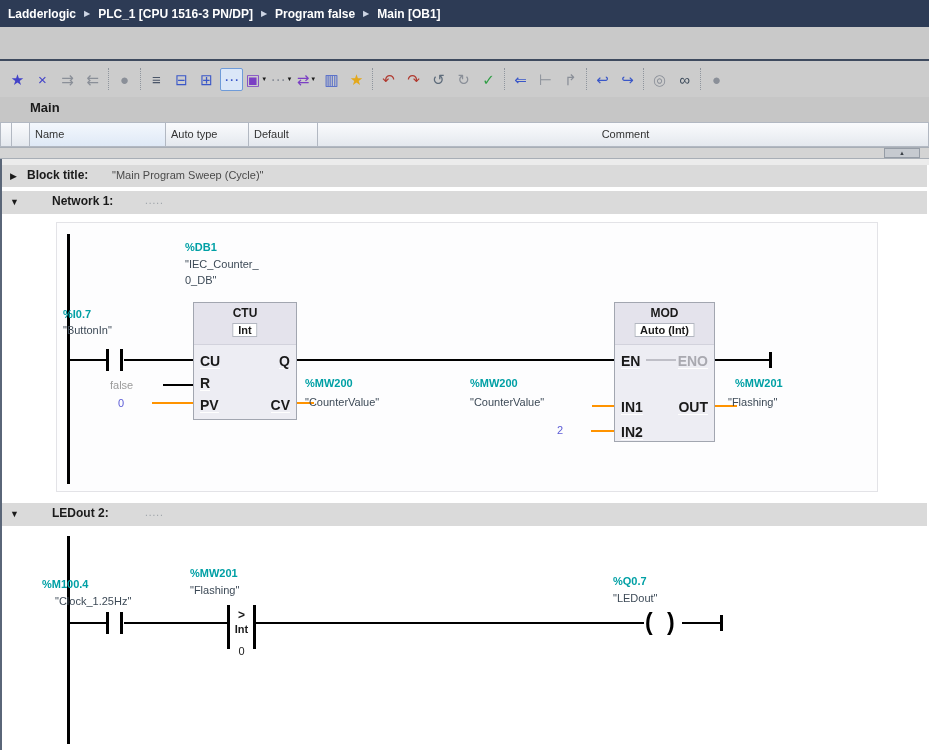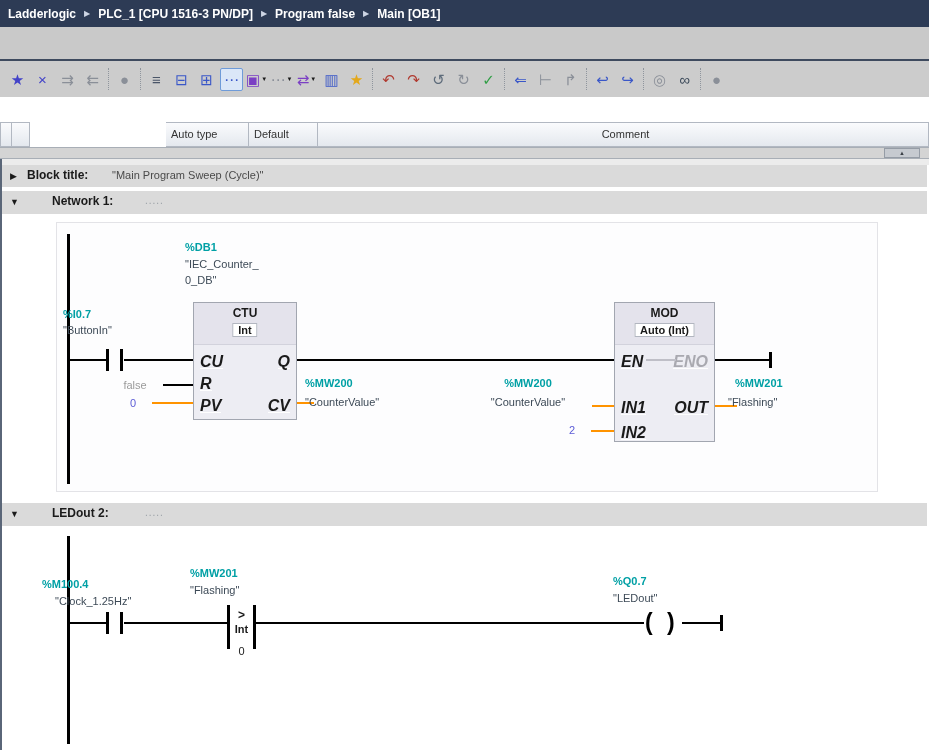--- a/index.html
+++ b/index.html
@@ -45,29 +45,29 @@
           border:1px solid #e3e3e7;background:#fdfdfe;}
   .wh{position:absolute;height:2px;background:#000;}
   .wh.o{background:#ff9300;}
   .wh.g{background:#bfbfc7;}
   .wv{position:absolute;width:3px;background:#000;}
   .fb{position:absolute;background:#ededf3;border:1px solid #a2a6b0;box-sizing:border-box;}
   .fbhdr{position:absolute;left:0;right:0;top:0;height:41px;background:#e4e3ec;border-bottom:1px solid #d2d2dc;}
   .fbtitle{position:absolute;top:3px;left:0;width:100%;text-align:center;font-size:12px;font-weight:bold;color:#1a1a1a;}
   .fbdt{position:absolute;top:20px;left:50%;transform:translateX(-50%);background:#fff;
         border:1px solid #b2b6c0;font-size:11px;font-weight:bold;color:#1a1a1a;padding:0 5px;white-space:nowrap;}
-  .pin{position:absolute;font-size:16px;font-weight:bold;color:#1a1a1a;line-height:13px;
-       border-bottom:1px solid rgba(255,255,255,.9);font-style:italic;}
+  .pin{position:absolute;font-size:14px;font-weight:bold;color:#1a1a1a;line-height:13px;
+       border-bottom:1px solid rgba(255,255,255,.9);}
   .pin.gray{color:#a9a9b0;}
   .lline{position:absolute;font-size:11px;line-height:14px;}
   .addr{color:#00a0a5;font-weight:bold;}
   .opn{color:#3d4a57;}
   .cval{color:#5c5cd6;}
   .gval{color:#9b9b9b;}
-  .ctr{text-align:left;} .rgt{text-align:center;}
+  .ctr{text-align:left;} .rgt{text-align:left;}
   .cmptxt{position:absolute;left:227px;width:29px;text-align:center;color:#1a1a1a;}
   .coilpar{position:absolute;top:608px;font-size:23px;font-weight:bold;color:#000;line-height:28px;}
 </style>
 </head>
 <body>
 
 <div class="page">
 
   <div class="breadcrumb">
       <span class="bc-item">Ladderlogic</span>
@@ -168,22 +168,26 @@
       </div>
       <div class="ticon">
         <span style="color: rgb(60, 74, 90);">∞</span>
       </div>
       <div class="tsep"></div>
       <div class="ticon">
         <span style="color: rgb(138, 143, 152);">●</span>
       </div>
     </div>
 
+  <div class="tabrow">
+    <span class="tabtitle">Main</span>
+  </div>
   <div class="hcell first" style="left:0;width:12px;"></div>
   <div class="hcell" style="left:12px;width:18px;"></div>
+  <div class="hcell name" style="left:30px;width:136px;">Name</div>
   <div class="hcell" style="left:166px;width:83px;">Auto type</div>
   <div class="hcell" style="left:249px;width:69px;">Default value</div>
   <div class="hcell" style="left:318px;width:611px;text-align:center;">Comment</div>
   <div class="scrollstrip"></div>
   <div class="scrollbtn">▲</div>
   <div class="gapband"></div>
   <div class="leftedge"></div>
 
   <div class="secrow" style="top:165px;">
     <span class="tri" style="left:8px;">▶</span>

